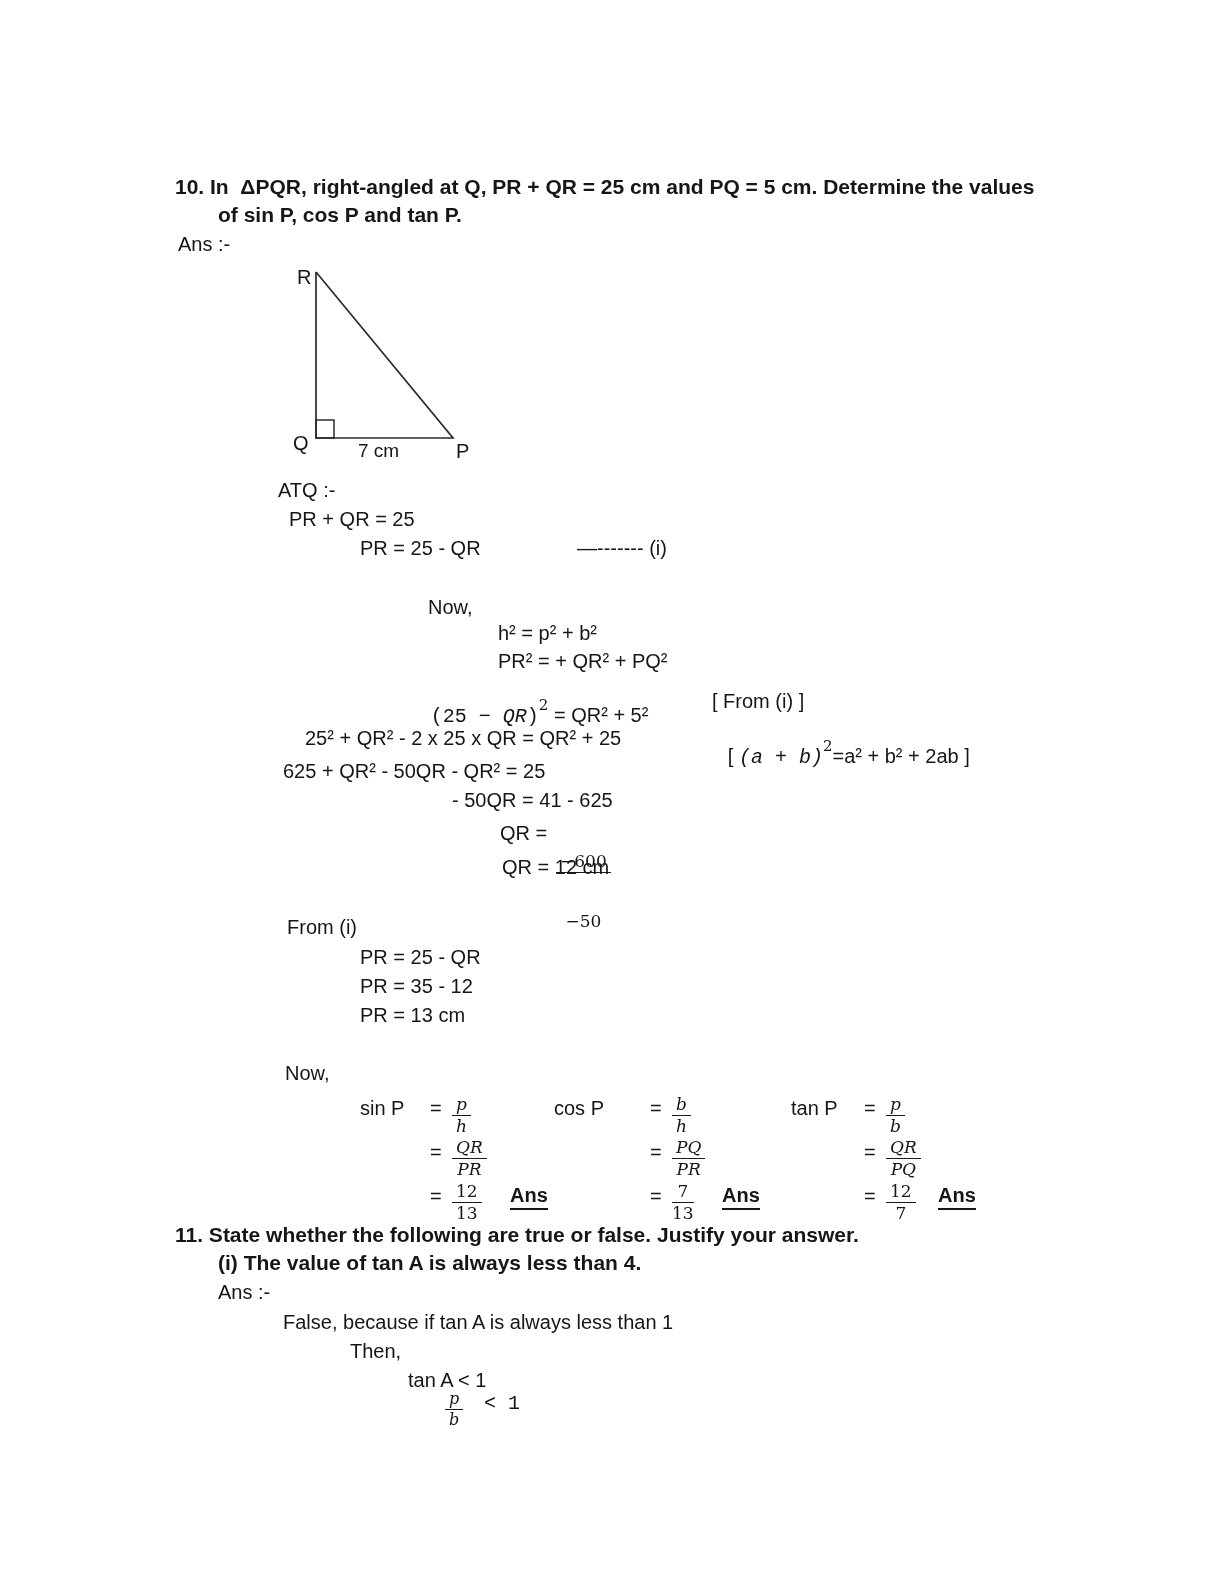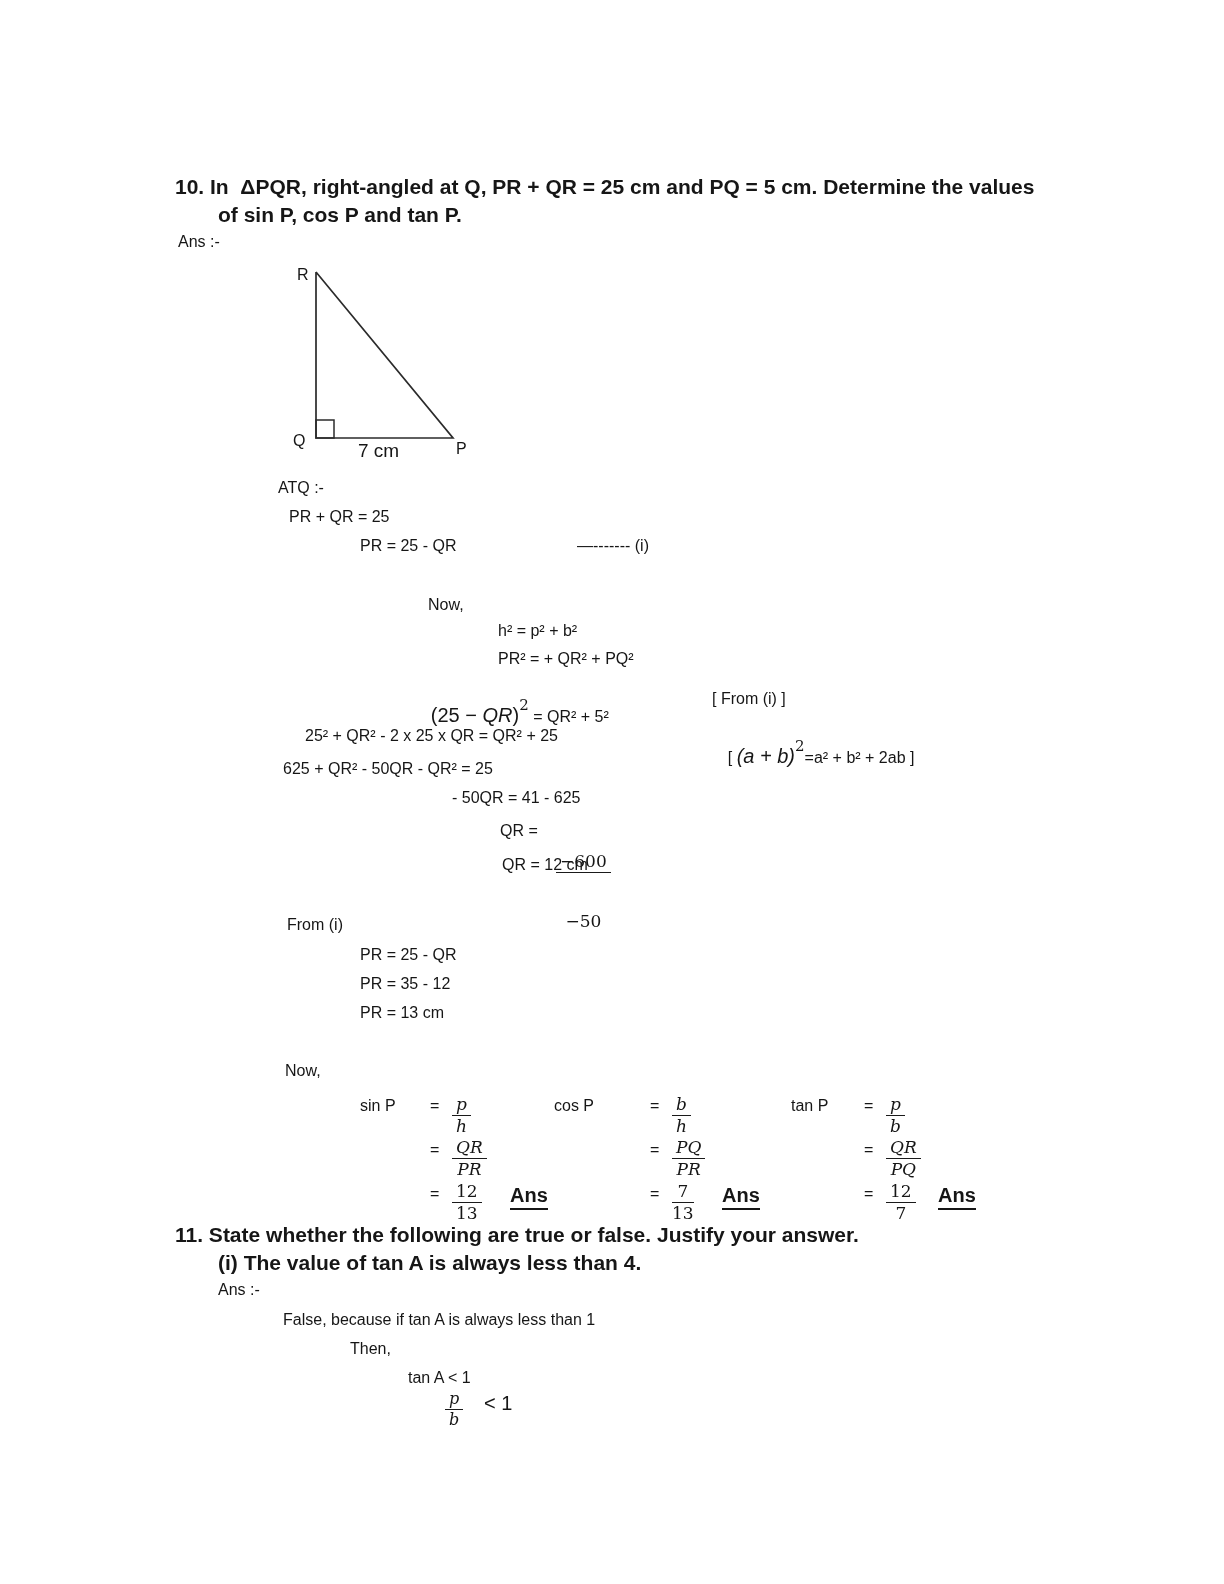--- a/index.html
+++ b/index.html
@@ -1,22 +1,22 @@
 <!DOCTYPE html>
 <html><head>
 <meta charset="utf-8">
 <style>
   html,body{margin:0;padding:0;}
   body{width:1224px;height:1584px;background:#ffffff;position:relative;
        font-family:"Liberation Sans",sans-serif;color:#161616;}
   .abs{position:absolute;white-space:pre;line-height:1.15;}
-  .fs20{font-size:16px;}
+  .fs20{font-size:20px;}
   .fs21{font-size:21px;}
   .b{font-weight:bold;}
-  .serif{font-family:Liberation Sans, sans-serif;font-size:20px;}
+  .serif{font-family:Liberation Mono, monospace;font-size:20px;}
   .mathit{font-style:italic;}
   .sup2{position:relative;top:-12px;font-family:"DejaVu Serif",serif;font-size:15px;}
   .frac{display:inline-block;text-align:center;font-family:"DejaVu Serif",serif;
         font-size:17px;line-height:1.12;vertical-align:middle;}
   .frac .num{display:block;border-bottom:1.6px solid #1a1a1a;padding:0 4px 1px;margin-top:8px;}
   .frac .den{display:block;padding-top:1px;}
   .frac.small{font-size:16px;}
   .ansu{font-weight:bold;font-size:20px;border-bottom:2.5px solid #161616;padding-bottom:1px;}
   svg{position:absolute;overflow:visible;}
 </style>

